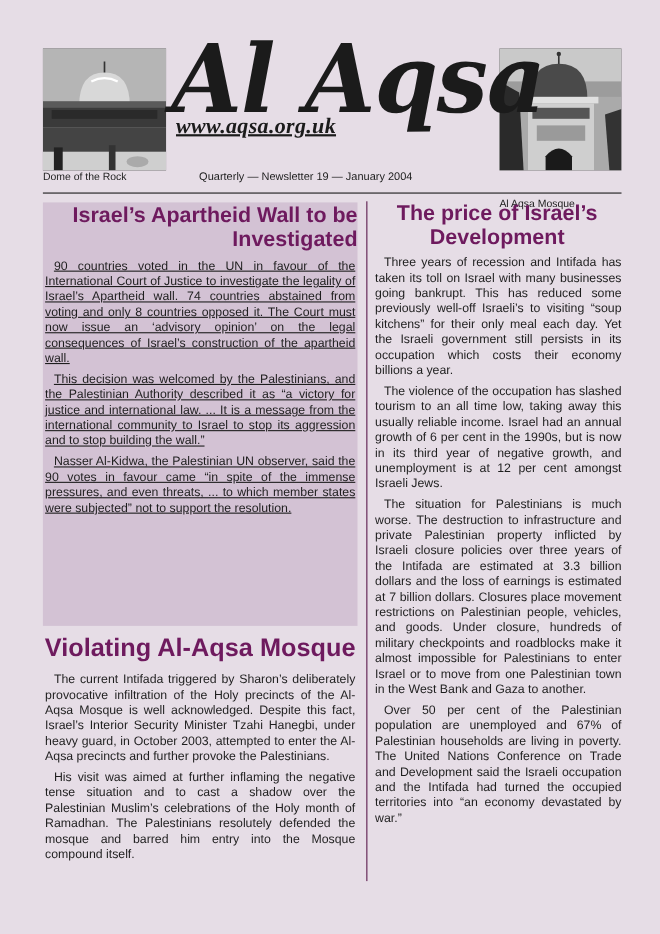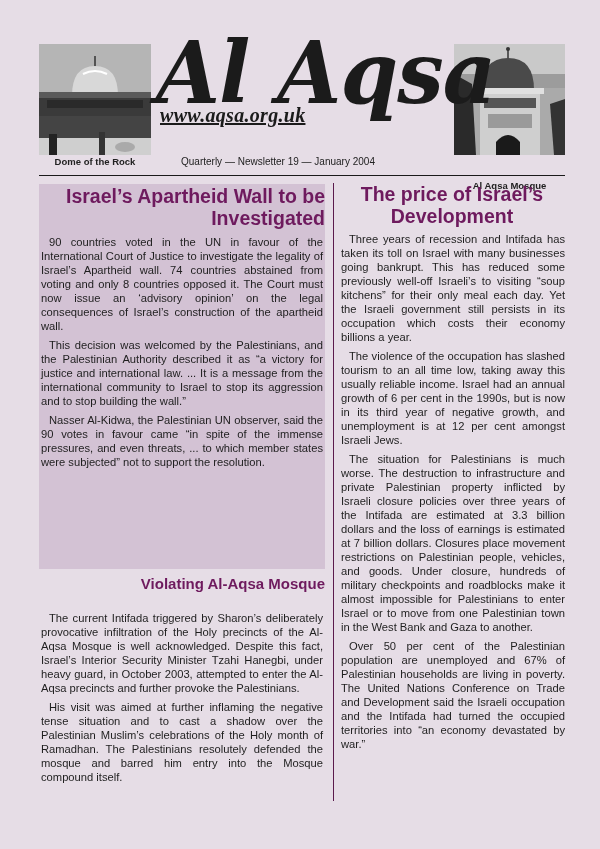--- a/index.html
+++ b/index.html
@@ -15,24 +15,24 @@
       position: absolute;
       background: #777;
       overflow: hidden;
     }
     .photo svg { display: block; }
     .photo-left { left: 39px; top: 44px; width: 112px; height: 111px; }
     .photo-right { left: 454px; top: 44px; width: 111px; height: 111px; }
     .caption {
       position: absolute;
       font-family: "Liberation Sans", sans-serif;
-      font-weight: bold;
+      font-weight: normal;
       font-size: 9.5px;
       color: #222;
-      text-align: center;
+      text-align: left;
       white-space: nowrap;
     }
     .caption-left { left: 39px; top: 156px; width: 112px; }
     .caption-right { left: 454px; top: 156px; width: 111px; margin-top: 24px; }
     .masthead-title {
       position: absolute;
       left: 156px; top: 30px;
       font-family: "DejaVu Serif", "Liberation Serif", serif;
       font-style: italic;
       font-weight: bold;
@@ -80,31 +80,31 @@
       background: #d3c2d4;
     }
     .headline {
       font-weight: bold;
       color: #6e1a5e;
       text-align: center;
       line-height: 1.12;
       margin: 0;
     }
     .h1 { position: absolute; left: 39px; top: 186px; width: 286px; font-size: 19.5px; text-align: right; }
-    .h2 { position: absolute; left: 39px; top: 576px; width: 286px; font-size: 15px; text-align: right; }
+    .h2 { position: absolute; left: 39px; top: 576px; width: 286px; font-size: 23px; }
     .h3 { position: absolute; left: 336px; top: 184px; width: 232px; font-size: 19.5px; }
     .article-body {
       position: absolute;
       font-size: 11.2px;
       line-height: 14px;
       text-align: justify;
       color: #1e1e1e;
     }
     .article-body p { margin: 0 0 5px 0; text-indent: 8px; }
-    .body1 { left: 41px; top: 235px; width: 282px; }
+    .body1 { left: 41px; top: 235px; width: 282px; text-decoration: underline; }
     .body2 { left: 41px; top: 611px; width: 282px; }
     .body3 { left: 341px; top: 232px; width: 224px; }
   </style>
 </head>
 <body>
 
 <div class="photo photo-left">
   <svg width="112" height="111" viewBox="0 0 112 111">
     <rect x="0" y="0" width="112" height="111" fill="#9a9a9a"></rect>
     <rect x="0" y="0" width="112" height="50" fill="#b5b5b5"></rect>

